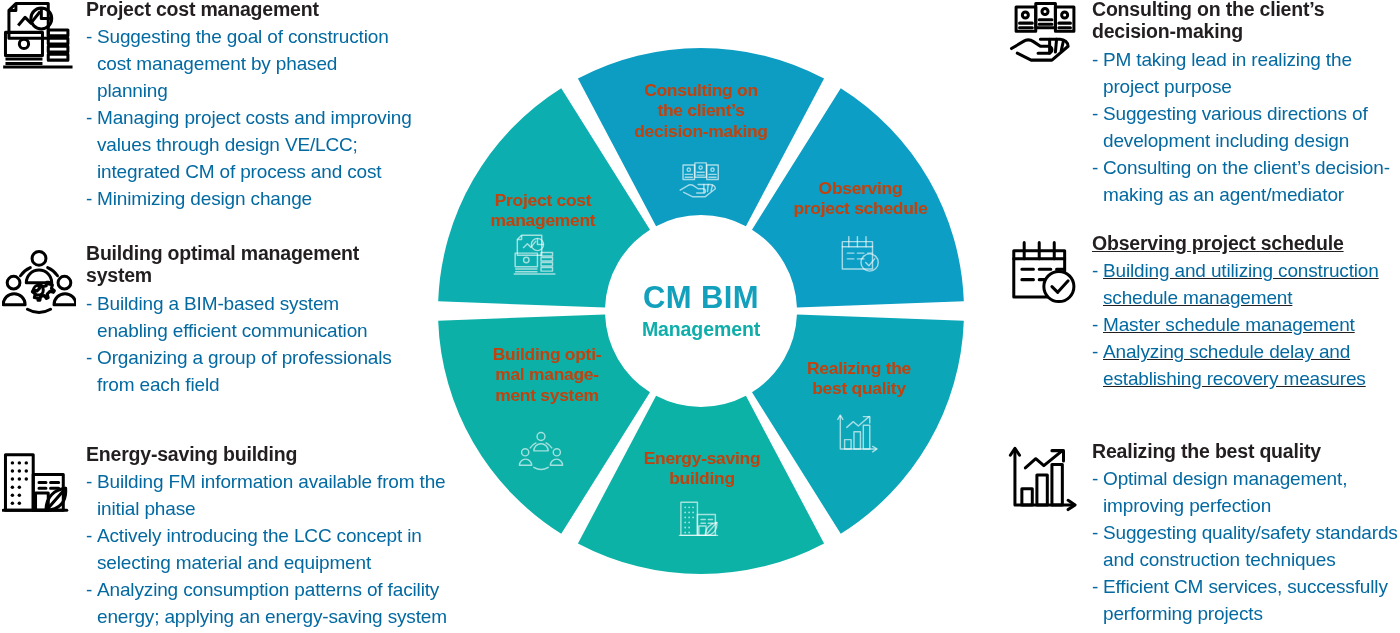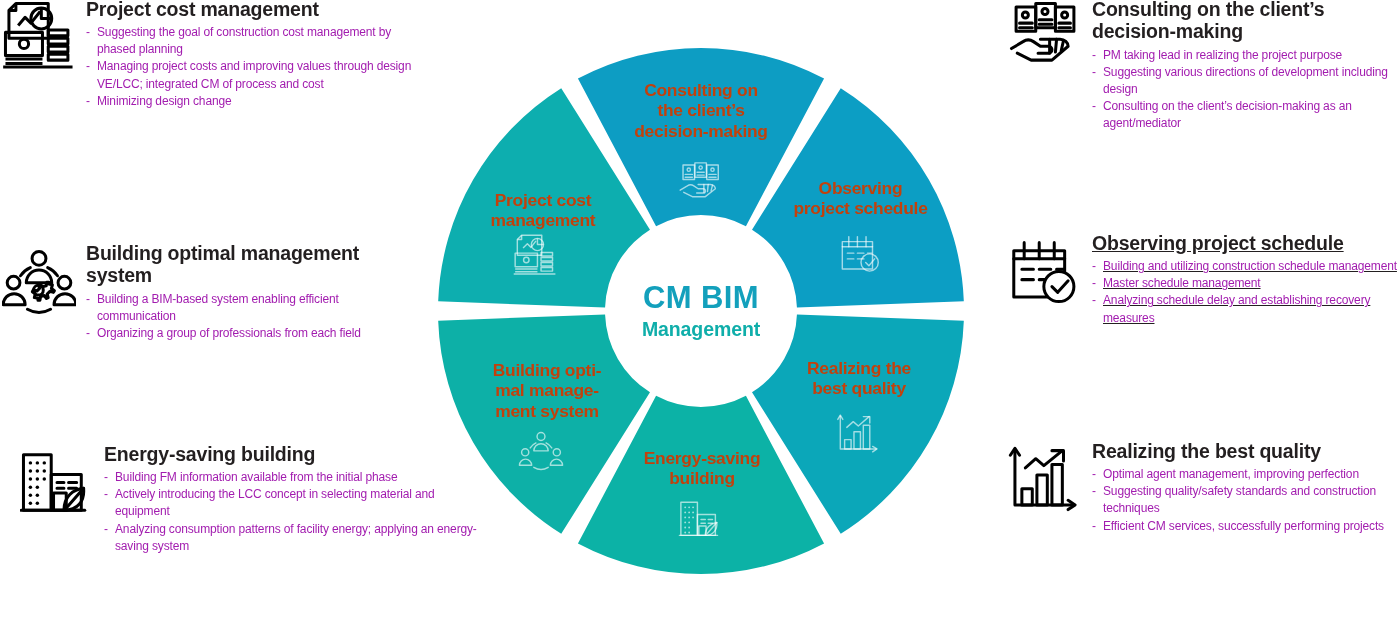--- a/index.html
+++ b/index.html
@@ -35,37 +35,37 @@
     font-size: 19.5px;
     font-weight: bold;
     line-height: 1.15;
     letter-spacing: -0.2px;
     color: #231f20;
     margin-bottom: 4px;
   }
   .bullets { list-style: none; }
   .bullets li {
     position: relative;
-    font-size: 12px;
+    font-size: 19px;
     line-height: 1.42;
-    color: #a21caf;
+    color: #0369a1;
     padding-left: 11px;
     letter-spacing: -0.15px;
   }
   .bullets li::before {
     content: "-";
     position: absolute;
     left: 0;
     top: 0;
   }
 
   
   #blk-cost      { left: 2px;   top: -2px;  width: 410px; }
   #blk-optimal   { left: 2px;   top: 242px; width: 410px; }
-  #blk-energy    { left: 20px;   top: 443px; width: 470px; }
+  #blk-energy    { left: 2px;   top: 443px; width: 470px; }
   
   #blk-consult   { left: 1008px; top: -2px;  width: 392px; }
   #blk-schedule  { left: 1008px; top: 232px; width: 392px; text-decoration: underline; }
   #blk-quality   { left: 1008px; top: 440px; width: 392px; }
 
   #blk-optimal .ic, #blk-energy .ic { margin-top: 6px; }
   #blk-cost .ic { margin-top: 2px; }
   #blk-consult .ic { margin-top: 2px; }
   #blk-schedule .ic { margin-top: 6px; }
   #blk-quality .ic { margin-top: 6px; }
@@ -273,21 +273,21 @@
         <rect x="12" y="37" width="9" height="14"></rect>
         <rect x="25" y="25" width="9" height="26"></rect>
         <rect x="38" y="16" width="9" height="35"></rect>
         <path d="M15 19 L24 11 L31 17 L47 4"></path>
         <path d="M38 4 L48 4 L48 13"></path>
       </g>
     </svg>
     <div class="txt">
       <div class="blk-title">Realizing the best quality</div>
       <ul class="bullets">
-        <li>Optimal agent management, improving perfection</li>
+        <li>Optimal design management, improving perfection</li>
         <li>Suggesting quality/safety standards and construction techniques</li>
         <li>Efficient CM services, successfully performing projects</li>
       </ul>
     </div>
   </div>
 
   <svg id="donut" viewBox="0 0 526 526">
     <defs>
       <linearGradient id="wheelGrad" x1="0" y1="0" x2="1" y2="1">
         <stop offset="0%" stop-color="#0C9AC6"></stop>
@@ -370,21 +370,21 @@
             <path d="M51 46.5 L57 50 L51 54"></path>
           <rect x="12" y="37" width="9" height="13"></rect>
             <rect x="25" y="26" width="9" height="24"></rect>
             <rect x="38" y="17" width="9" height="33"></rect>
           <path d="M15 20 L24 12 L31 18 L46 5"></path>
             <path d="M38 5 L47 5 L47 14"></path>
         </g>
       </svg>
     </div>
 
-    <div class="seg-label" style="left:14px;top:312px;width:190px;">Building opti-<br>mal manage-<br>ment system</div>
+    <div class="seg-label" style="left:14px;top:296px;width:190px;">Building opti-<br>mal manage-<br>ment system</div>
     <div class="seg-icon" style="left:80px;top:382px;">
       <svg width="46" height="46" viewBox="0 0 64 64">
         <g fill="none" stroke="#ffffff" stroke-width="2" stroke-opacity="0.62" stroke-linejoin="round" stroke-linecap="round">
           <circle cx="32" cy="9" r="5.5"></circle>
             <path d="M22 29 a10 10 0 0 1 20 0 Z"></path>
           <circle cx="10" cy="31" r="5"></circle>
             <path d="M2 49 a8.5 8.5 0 0 1 17 0 Z"></path>
           <circle cx="54" cy="31" r="5"></circle>
             <path d="M45 49 a8.5 8.5 0 0 1 17 0 Z"></path>
           <path d="M17 25 a19 19 0 0 1 8 -7"></path>

